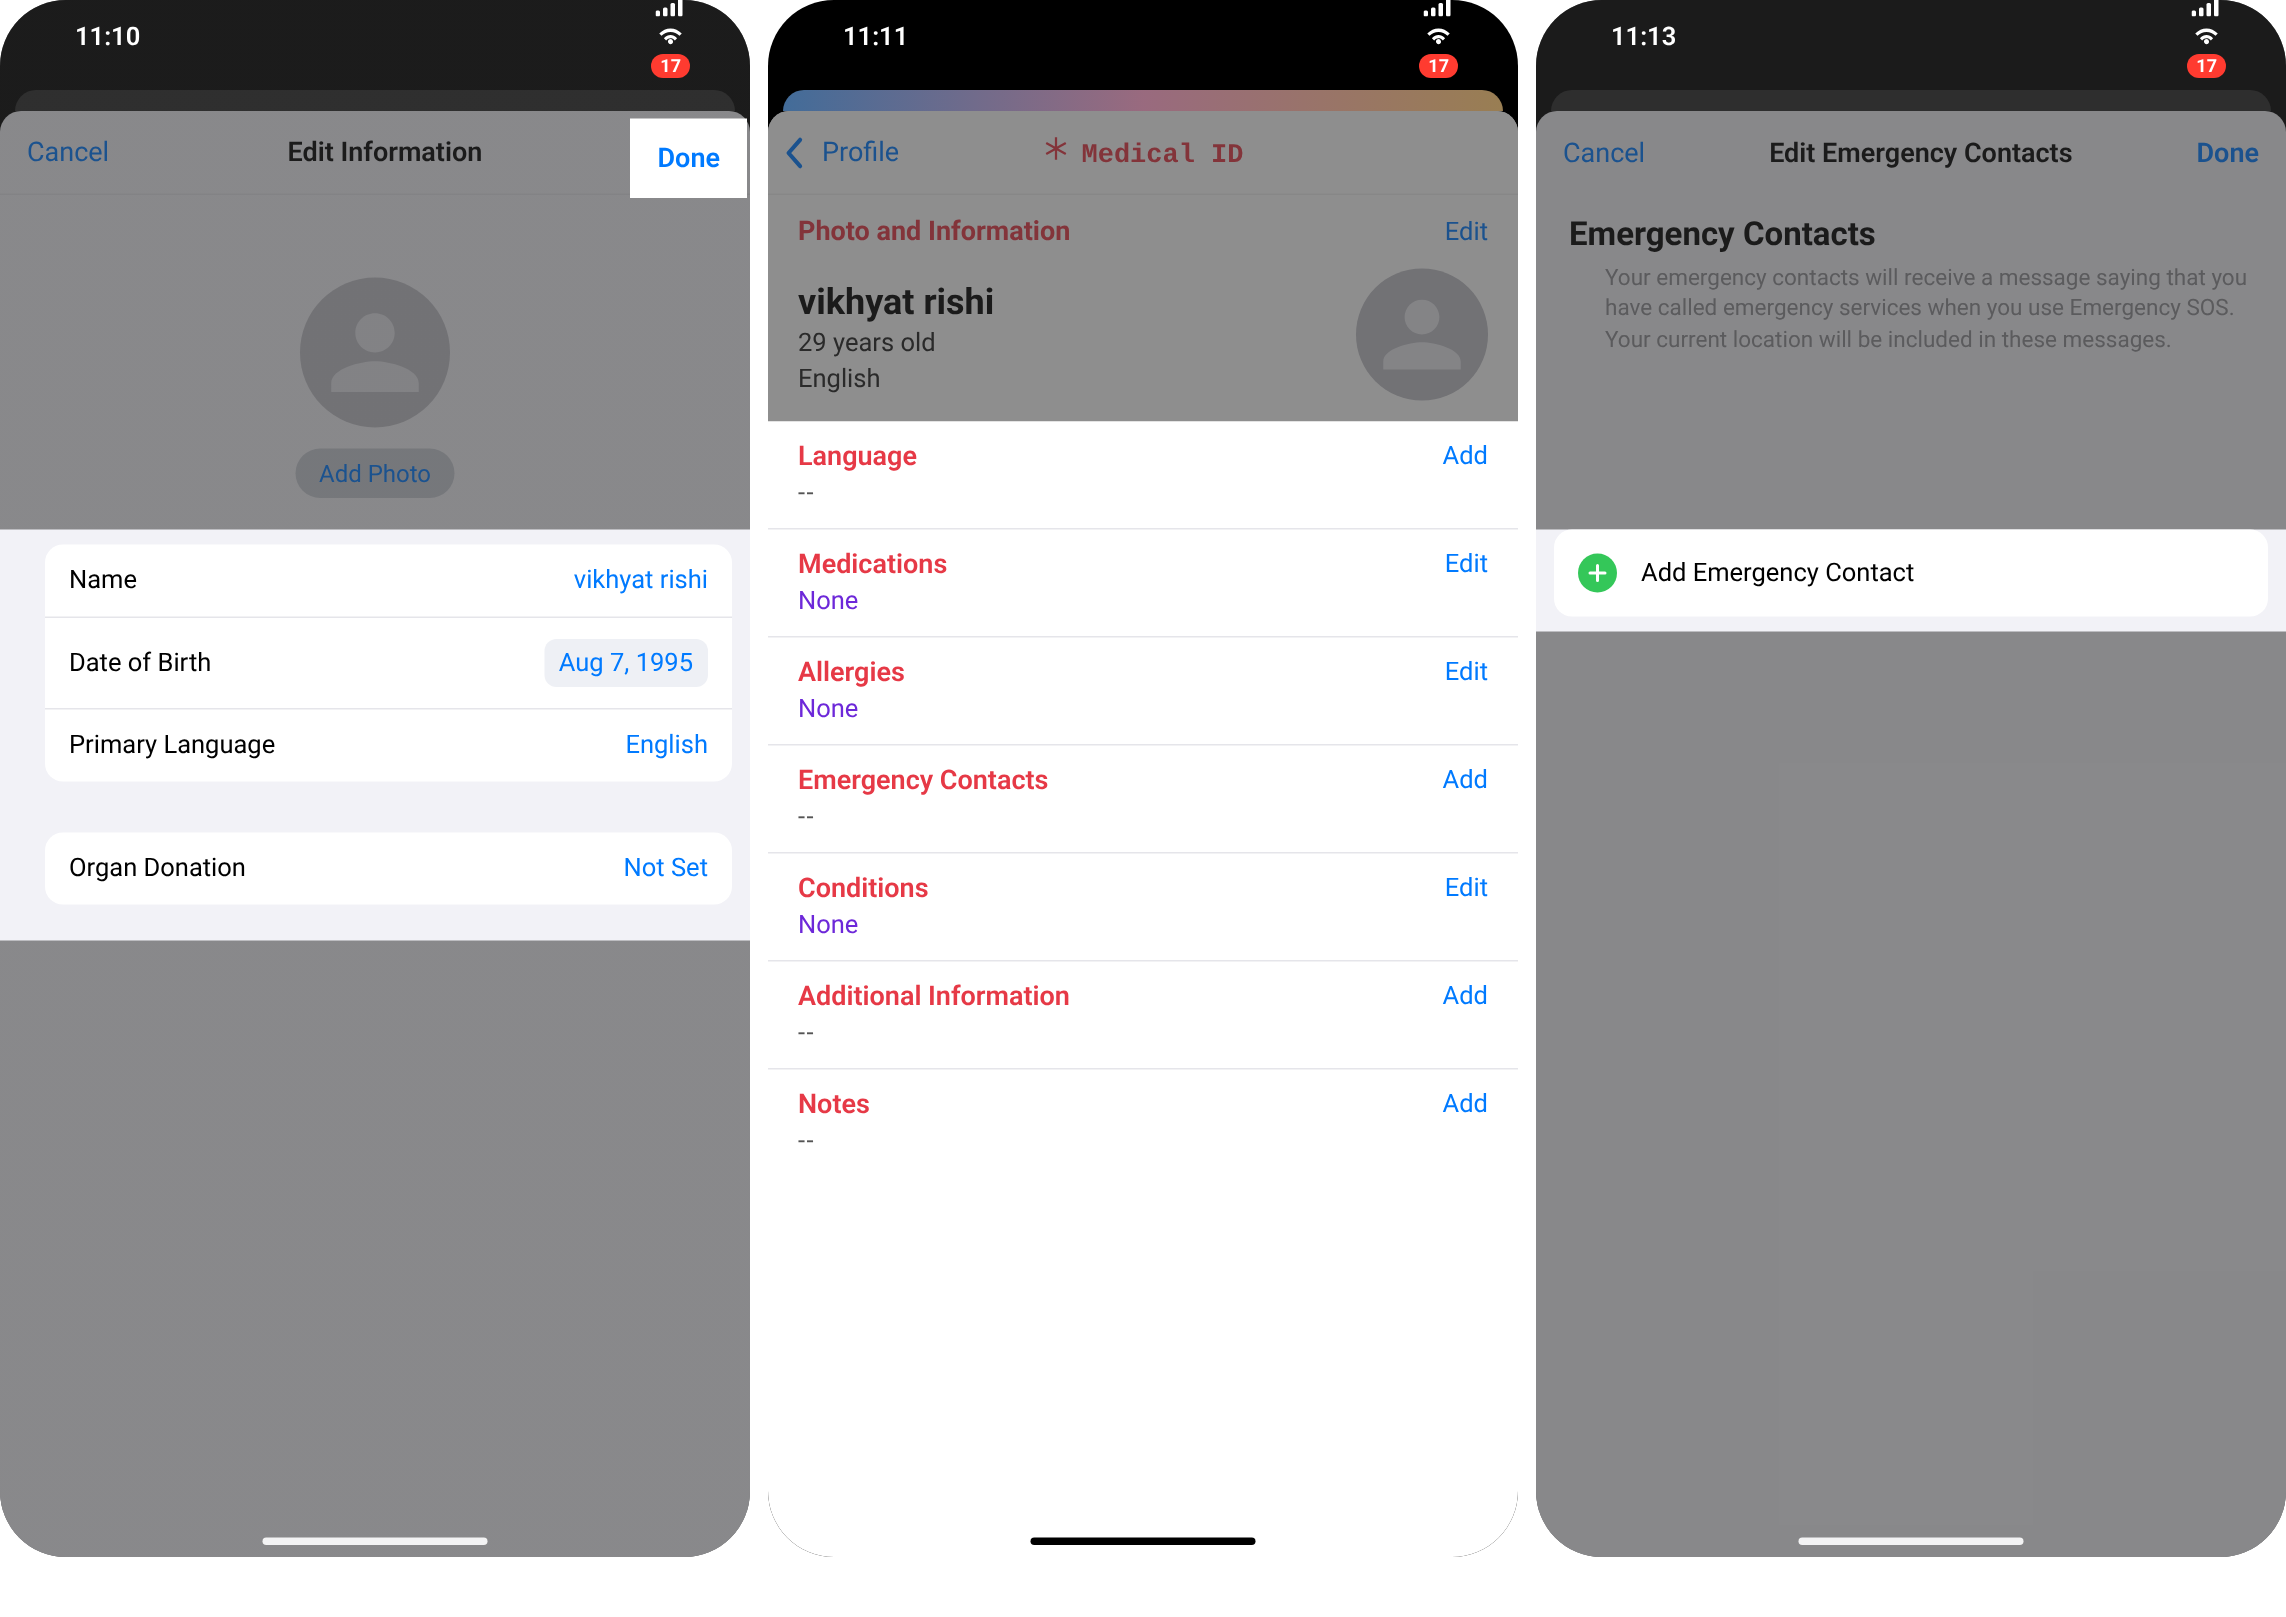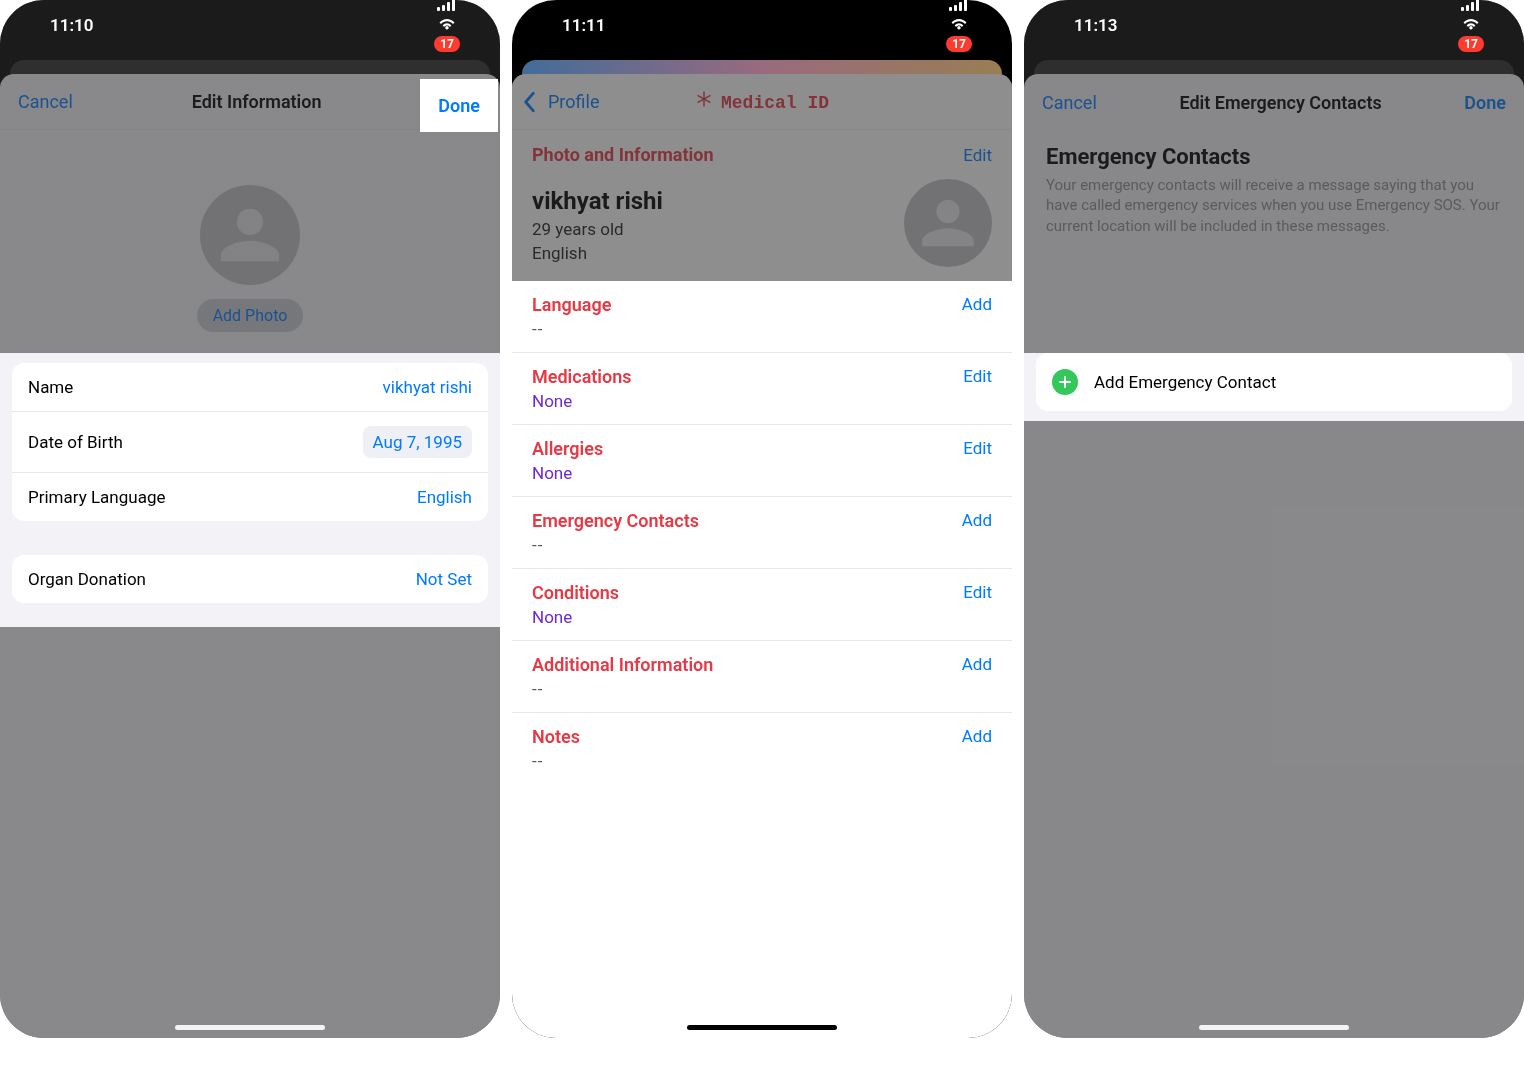--- a/index.html
+++ b/index.html
@@ -115,21 +115,21 @@
   .s1 .dim-overlay {
     background:
       linear-gradient(var(--dim-overlay),var(--dim-overlay));
   }
   .s1 .highlight-done {
     position:absolute; top:79px; right:2px; z-index:35;
     background:#fff; padding:16px 18px; font-size:18px; font-weight:600; color:var(--ios-blue);
   }
   .s1 .highlight-lists {
     position:absolute; left:0; right:0; top:353px; z-index:35;
-    background:var(--bg-light); padding:10px 0 24px 0;
+    background:var(--bg-light); padding:10px 0 24px 18px;
   }
   
   .s2 .bg-card {
     position:absolute; top:60px; left:10px; right:10px; height:14px;
     background:linear-gradient(90deg,#6fb4ff,#ffb1d3,#ffd28a);
     border-radius:14px 14px 0 0; opacity:.6;
   }
   .s2 .sheet { top:74px; background:#fff; }
   .s2 .nav {
     height:56px; display:flex; align-items:center; justify-content:center;
@@ -177,21 +177,21 @@
   .s3 .sheet { top:74px; background:var(--bg-light);}
   .s3 .nav {
     height:56px; display:flex; align-items:center; justify-content:space-between;
     padding:0 18px;
   }
   .s3 .nav-title { font-size:18px; font-weight:600; color:var(--text-dark);}
   .s3 .nav-btn { color:var(--ios-blue); font-size:18px;}
   .s3 .nav-done { font-weight:600;}
   .s3 .ec-section { padding:14px 22px 10px 22px;}
   .s3 .ec-title { font-size:22px; font-weight:700;}
-  .s3 .ec-desc { margin-top:6px; font-size:15px; line-height:1.35; color:var(--text-gray);}
+  .s3 .ec-desc { margin-top:6px; font-size:15px; line-height:1.35; color:var(--text-gray);margin-left:24px;}
   .s3 .add-row-card {
     margin:14px 12px 0 12px; background:#fff; border-radius:12px;
     padding:16px 16px; display:flex; align-items:center; gap:16px;
     font-size:17px;
   }
   .s3 .plus-badge {
     width:26px; height:26px; border-radius:13px; background:var(--ios-green);
     display:flex; align-items:center; justify-content:center; color:#fff;
     font-weight:700;
   }

